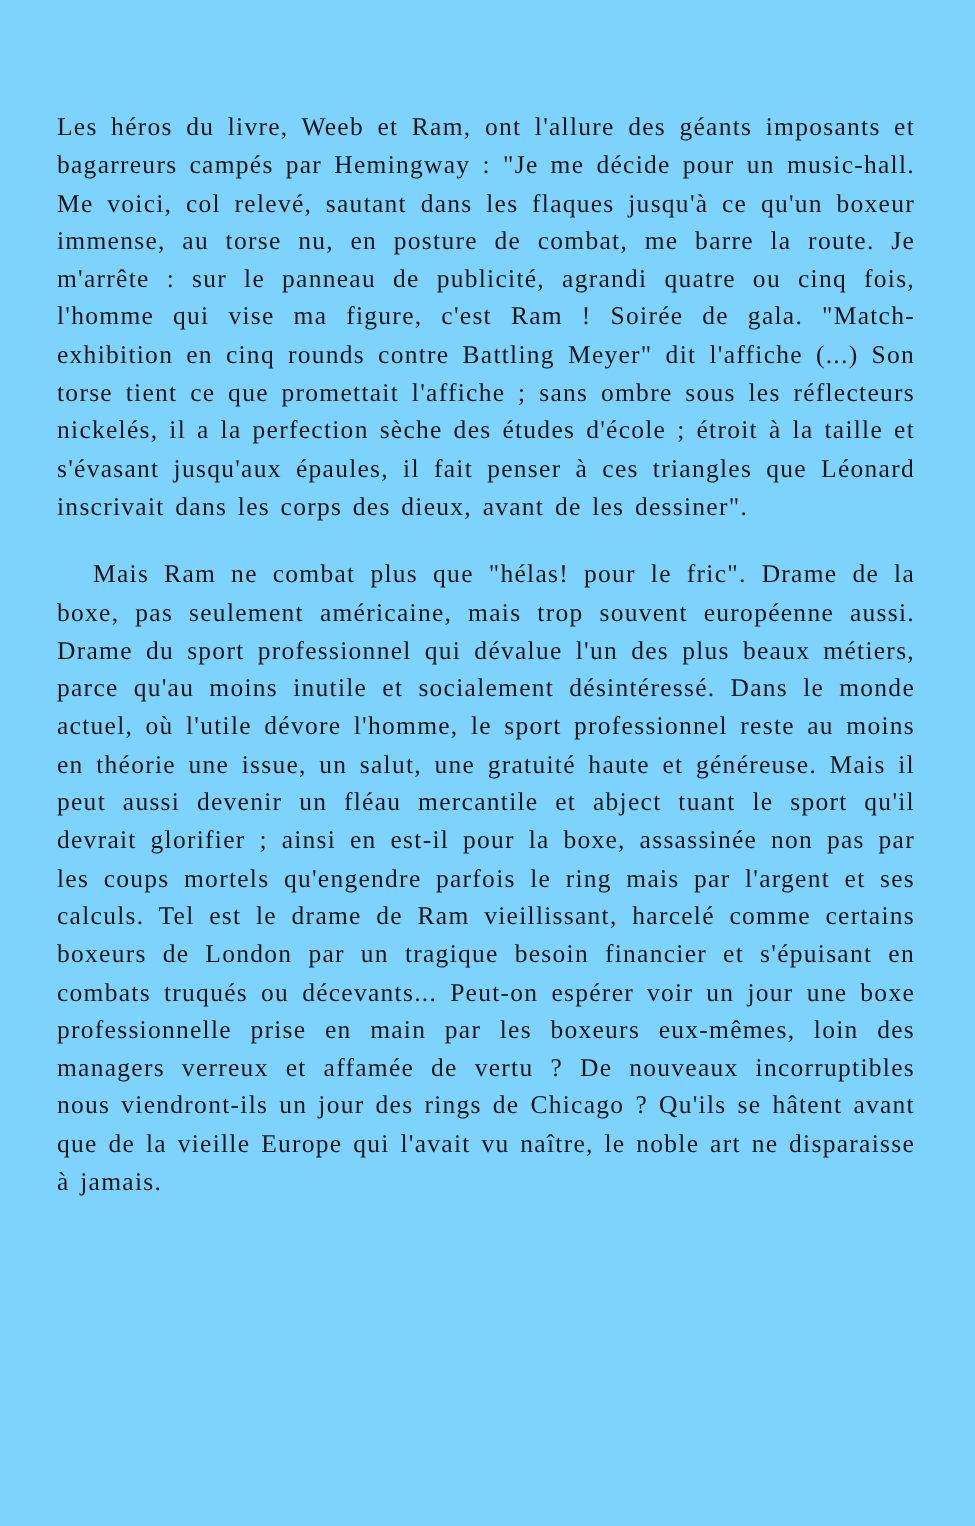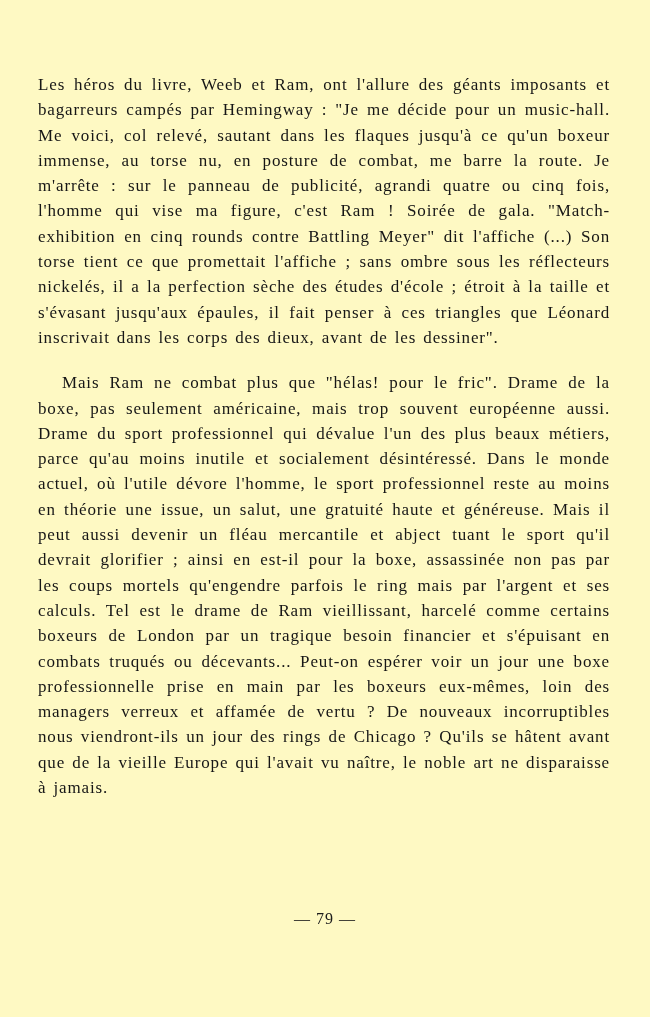--- a/index.html
+++ b/index.html
@@ -5,21 +5,21 @@
   html, body {
     margin: 0;
     padding: 0;
     background: #ffffff;
   }
   .scan-page {
     position: relative;
     width: 650px;
     height: 1017px;
     box-sizing: border-box;
-    background: #fef9c3;
+    background: #7dd3fc;
     overflow: hidden;
     padding: 72px 40px 0 38px;
     font-family: "Liberation Serif", "DejaVu Serif", serif;
     color: #161616;
   }
   .body-text p {
     margin: 0;
     font-size: 17px;
     line-height: 25.3px;
     text-align: justify;
@@ -43,14 +43,13 @@
   }
 </style>
 </head>
 <body>
 
 <div class="scan-page">
   <div class="body-text">
     <p class="para-first">Les héros du livre, Weeb et Ram, ont l'allure des géants imposants et bagarreurs campés par Hemingway : "Je me décide pour un music-hall. Me voici, col relevé, sautant dans les flaques jusqu'à ce qu'un boxeur immense, au torse nu, en posture de combat, me barre la route. Je m'arrête : sur le panneau de publicité, agrandi quatre ou cinq fois, l'homme qui vise ma figure, c'est Ram ! Soirée de gala. "Match-exhibition en cinq rounds contre Battling Meyer" dit l'affiche (...) Son torse tient ce que promettait l'affiche ; sans ombre sous les réflecteurs nickelés, il a la perfection sèche des études d'école ; étroit à la taille et s'évasant jusqu'aux épaules, il fait penser à ces triangles que Léonard inscrivait dans les corps des dieux, avant de les dessiner".</p>
     <p class="para-indent">Mais Ram ne combat plus que "hélas! pour le fric". Drame de la boxe, pas seulement américaine, mais trop souvent européenne aussi. Drame du sport professionnel qui dévalue l'un des plus beaux métiers, parce qu'au moins inutile et socialement désintéressé. Dans le monde actuel, où l'utile dévore l'homme, le sport professionnel reste au moins en théorie une issue, un salut, une gratuité haute et généreuse. Mais il peut aussi devenir un fléau mercantile et abject tuant le sport qu'il devrait glorifier ; ainsi en est-il pour la boxe, assassinée non pas par les coups mortels qu'engendre parfois le ring mais par l'argent et ses calculs. Tel est le drame de Ram vieillissant, harcelé comme certains boxeurs de London par un tragique besoin financier et s'épuisant en combats truqués ou décevants... Peut-on espérer voir un jour une boxe professionnelle prise en main par les boxeurs eux-mêmes, loin des managers verreux et affamée de vertu ? De nouveaux incorruptibles nous viendront-ils un jour des rings de Chicago ? Qu'ils se hâtent avant que de la vieille Europe qui l'avait vu naître, le noble art ne disparaisse à jamais.</p>
   </div>
-  <div class="page-number">— 79 —</div>
 </div>
 
 </body></html>

